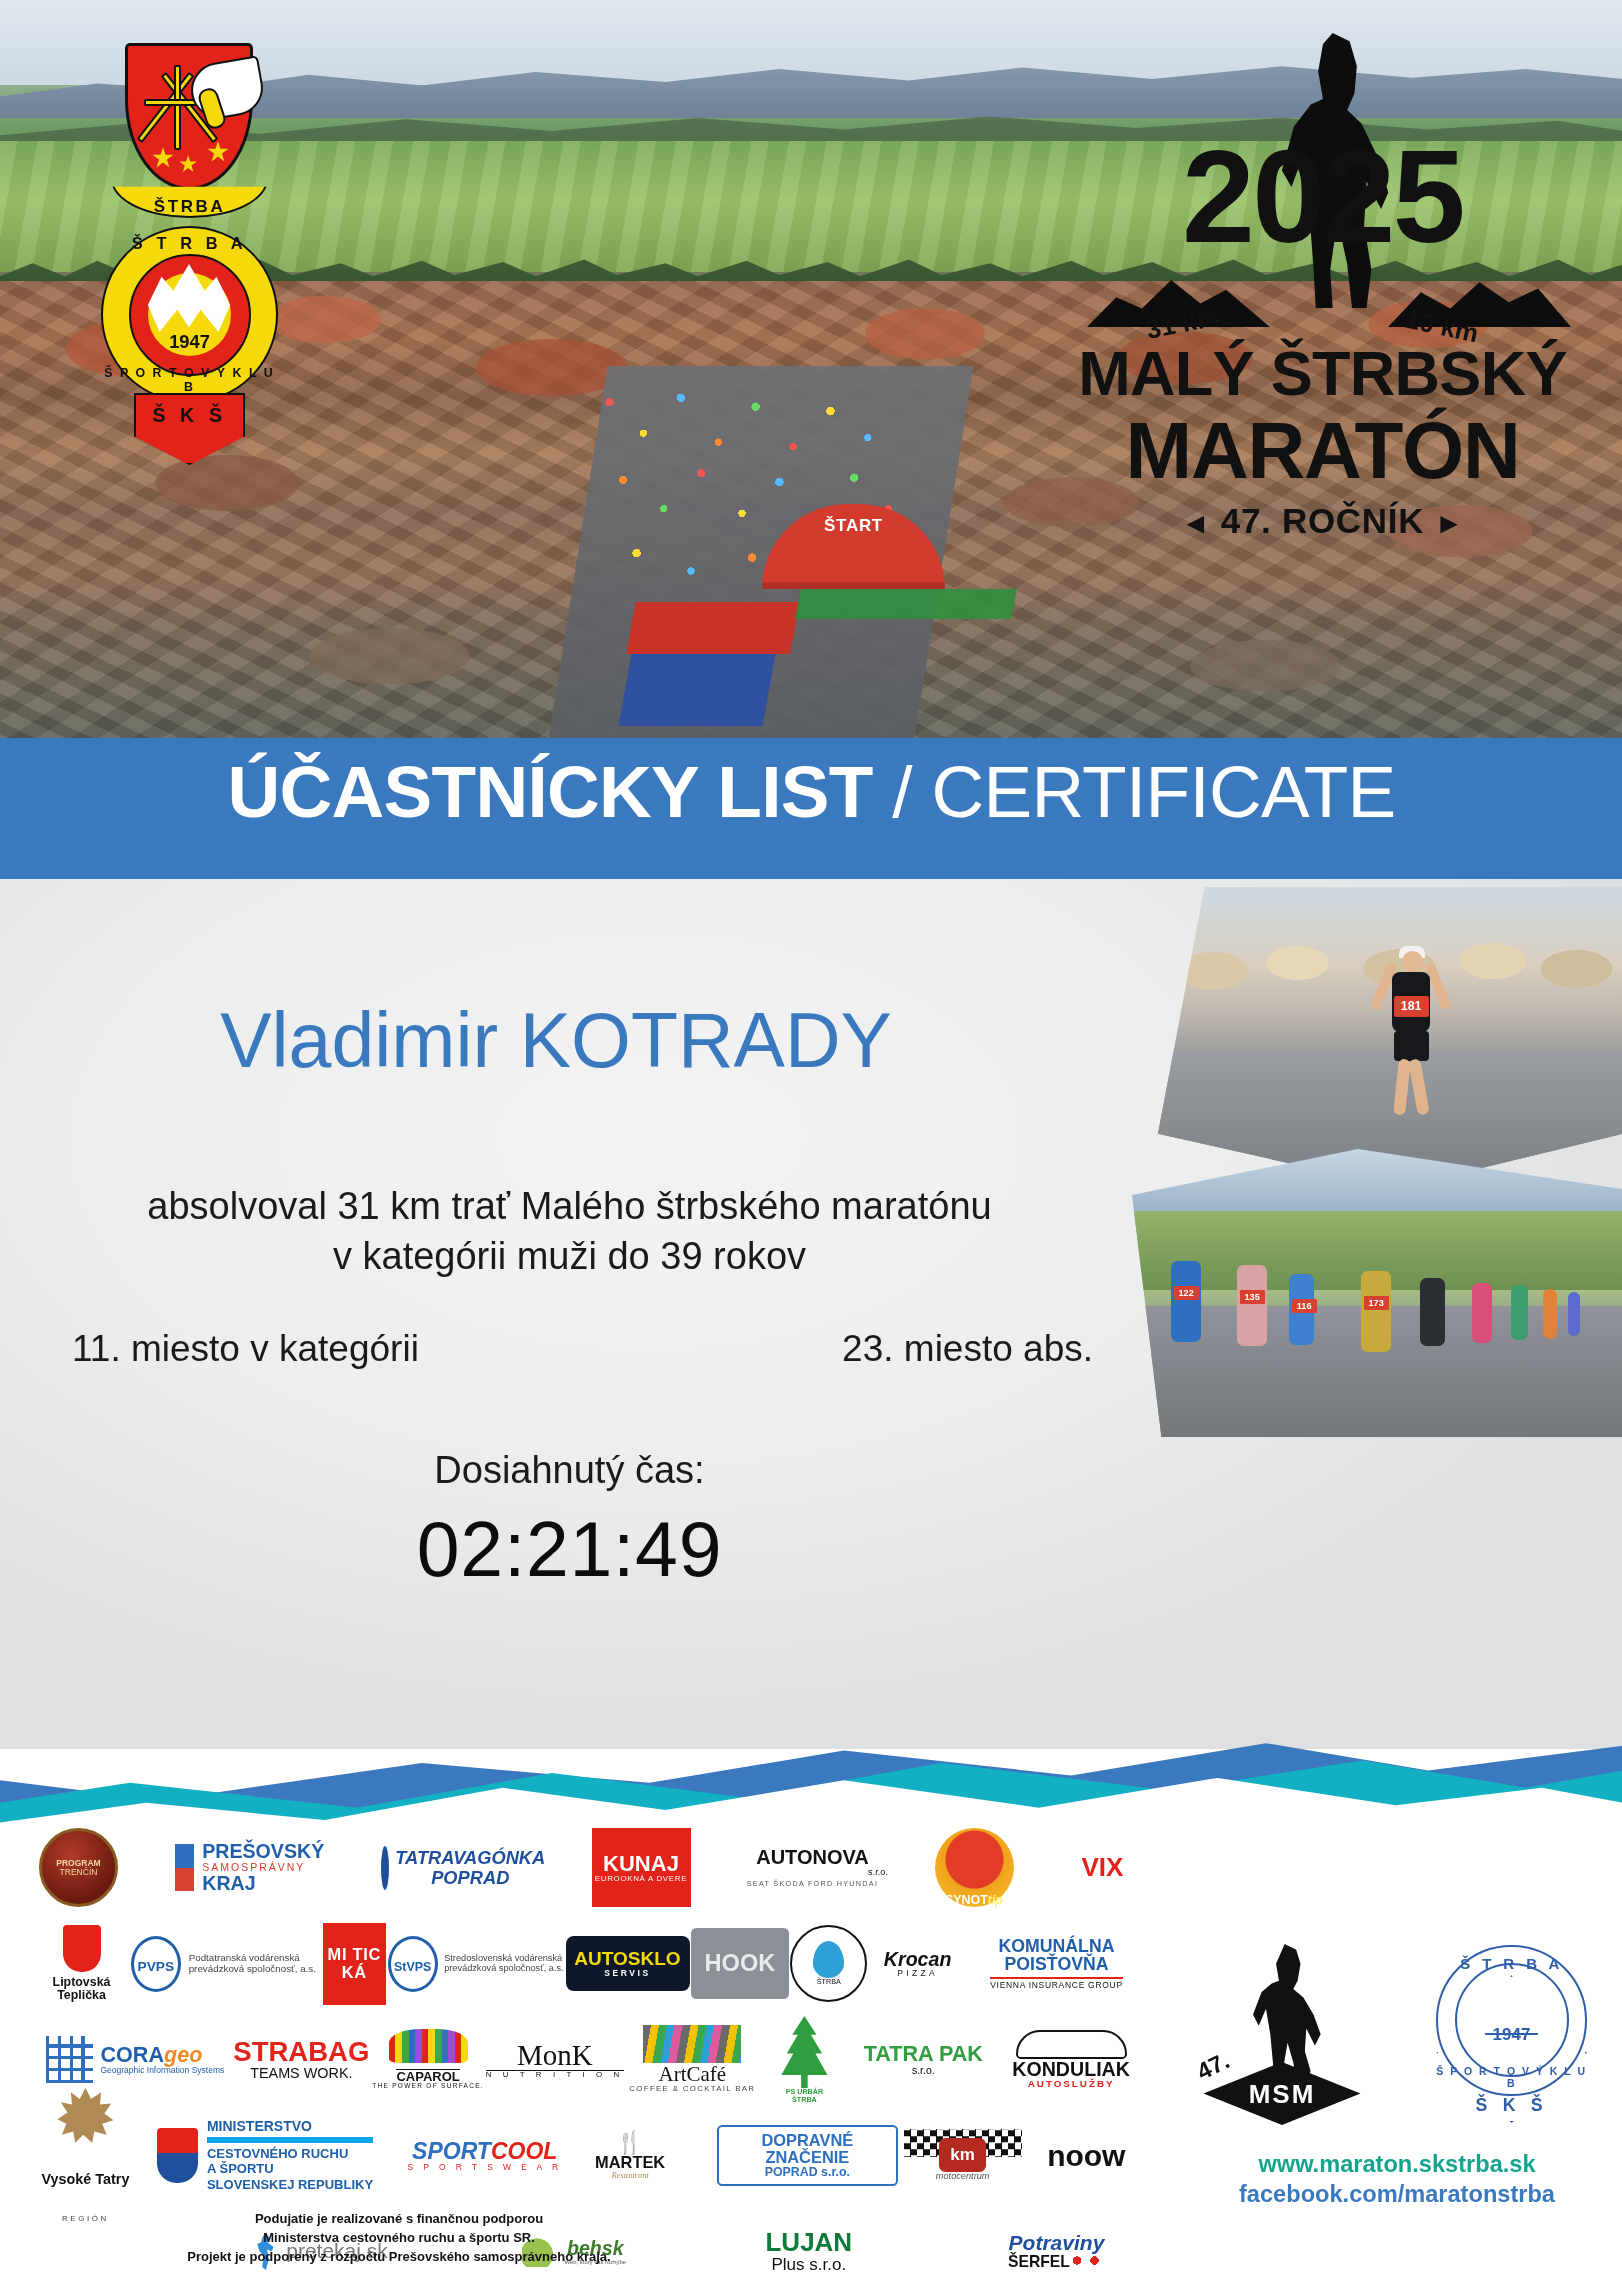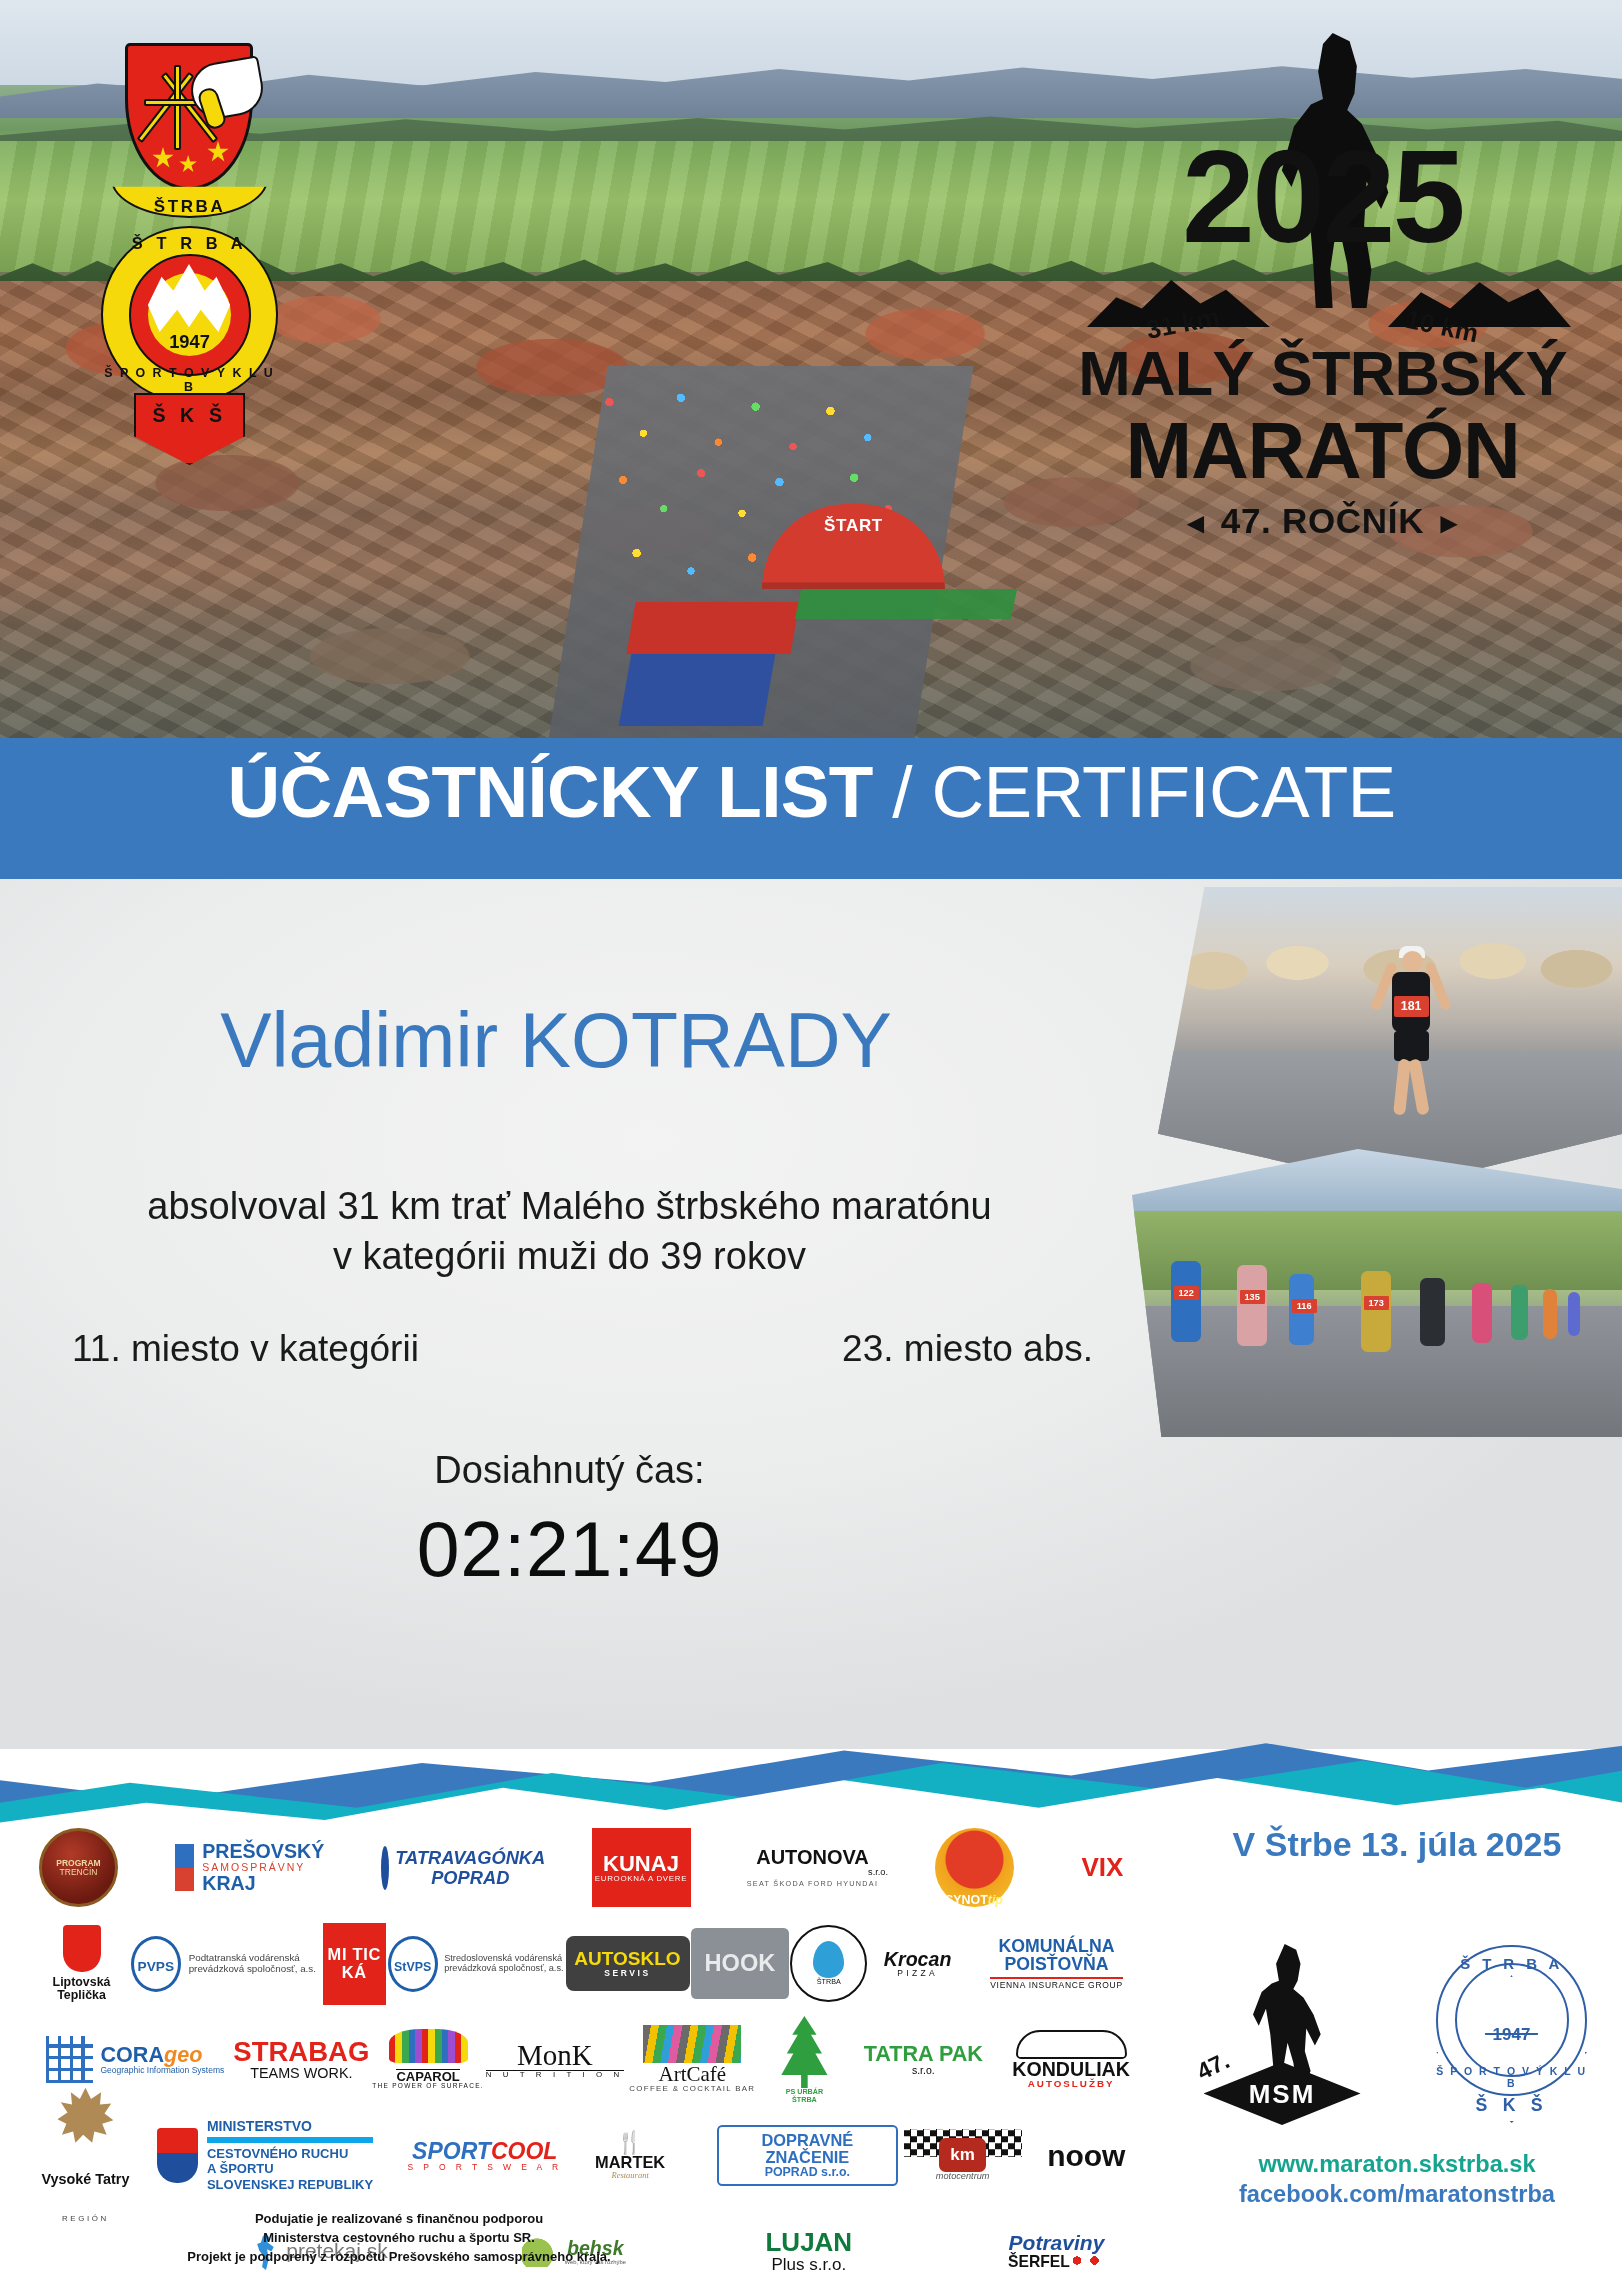--- a/index.html
+++ b/index.html
@@ -528,21 +528,21 @@
     color:#1f5fa9; font-size:13.7px; font-weight:800; line-height:56px; text-align:center; margin-right:7.9px; vertical-align:middle;}
   .l-pvps .t{ display:inline-block; font-size:9.8px; color:#444; text-align:left; vertical-align:middle;}
 
   .l-miticka{ width:63px;height:82px;background:#e2231a;color:#fff;font-size:16.4px;
     flex-direction:column; font-weight:700; letter-spacing:0.7px;}
   .l-stvps{ width:177px;}
   .l-stvps .e{ display:inline-block; width:50px;height:56px;border:3.3px solid #1f5fa9;border-radius:50%;
     color:#1f5fa9; font-size:12.4px; font-weight:800; line-height:56px; text-align:center; margin-right:6.5px; vertical-align:middle;}
   .l-stvps .t{ display:inline-block; font-size:9.2px; color:#444; text-align:left; vertical-align:middle;}
 
-  .l-autosklo{ width:124px;height:55px;background:#404040;border-radius:7.9px;
+  .l-autosklo{ width:124px;height:55px;background:#0f172a;border-radius:7.9px;
     color:#f5d90a; font-size:19px; font-weight:800; flex-direction:column;align-items:center;}
   .l-autosklo small{ color:#fff; font-size:8.5px; letter-spacing:2.6px;}
   .l-hook{ width:98px;height:71px;background:#8b9096;color:#e9eaec;
     font-size:23.6px;font-weight:800; border-radius:5.2px;}
   .l-urbar{ width:77px;height:77px;border:2.6px solid #111;border-radius:50%;
     background:#fff; font-size:7.2px; color:#111; flex-direction:column;}
   .l-urbar .drop{ width:31px;height:37px;background:#2f9fd8;border-radius:50% 50% 50% 50%/60% 60% 40% 40%;}
   .l-krocan{ width:98px; flex-direction:column; font-size:19.6px; color:#111;
     font-style:italic; font-weight:700; }
   .l-krocan small{ font-style:normal; font-weight:400; letter-spacing:3.3px; font-size:8.5px;}
@@ -1042,21 +1042,20 @@
 
   </div>
 
   <div class="footnote">
     <div>Podujatie je realizované s finančnou podporou</div>
     <div>Ministerstva cestovného ruchu a športu SR.</div>
     <div>Projekt je podporený z rozpočtu Prešovského samosprávneho kraja.</div>
   </div>
 
   <div class="rcol">
-    <div class="rdate">V Štrbe 13. júla 2025</div>
     <div class="msm">
       <div class="fig"></div>
       <div class="num">47.</div>
       <div class="diamond"></div>
       <div class="dtxt">MSM</div>
     </div>
     <div class="sksbottom">
       <div class="c"></div>
       <div class="c2"></div>
       <div class="pk"></div>

